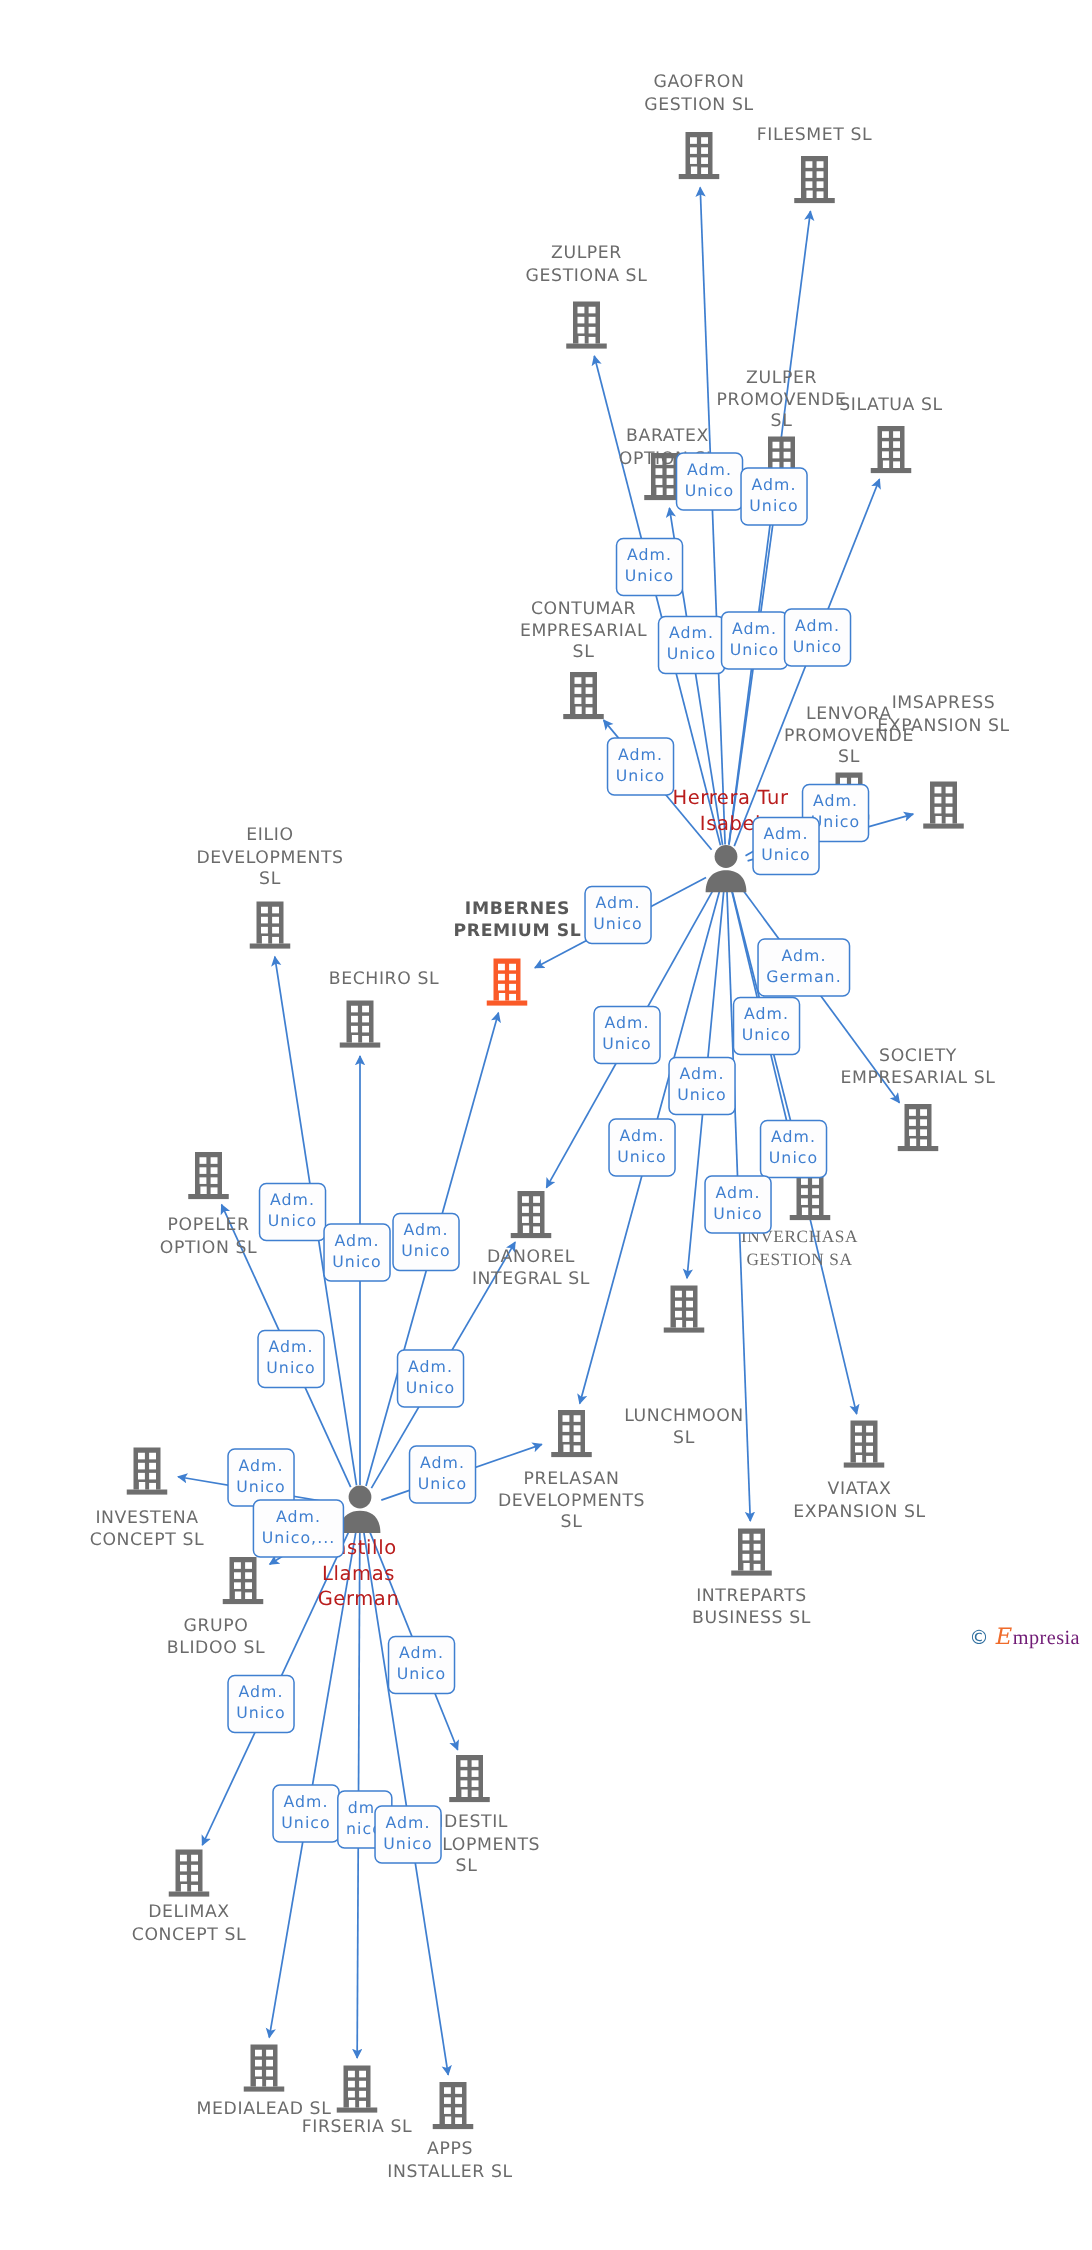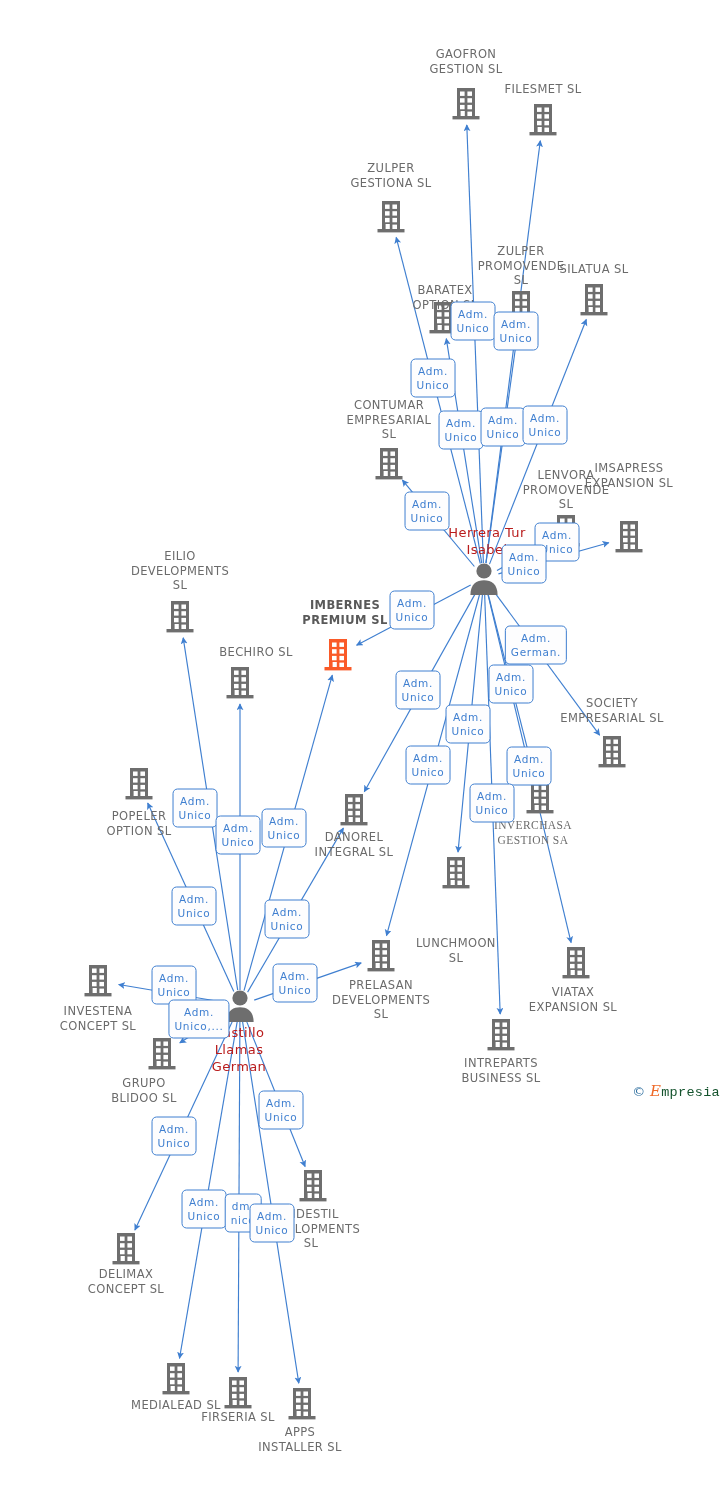--- a/index.html
+++ b/index.html
@@ -57,21 +57,21 @@
   #watermark{
     position:absolute;
     right:8px;bottom:8px;
     font-size:13px;
     color:#2a6496;
     letter-spacing:0.3px;
     white-space:nowrap;
   }
   #watermark .wm-c{color:#2f6f9f;}
   #watermark .wm-e{color:#ef6b2a;font-family:"DejaVu Serif", serif;font-style:italic;font-size:15px;}
-  #watermark .wm-t{color:#14532d;font-family:Liberation Mono, monospace;font-size:13.5px;}
+  #watermark .wm-t{color:#701a75;font-family:Liberation Serif, serif;font-size:13.5px;}
 </style>
 </head>
 <body>
 
 <div id="stage">
   <svg id="edges" viewBox="0 0 728 1500" xmlns="http://www.w3.org/2000/svg">
     <defs>
       <marker id="arw" markerWidth="7" markerHeight="7" refX="5.4" refY="3" orient="auto" markerUnits="strokeWidth">
         <path d="M0,0 L6,3 L0,6 L1.4,3 z" fill="#3f7fd0"></path>
       </marker>

